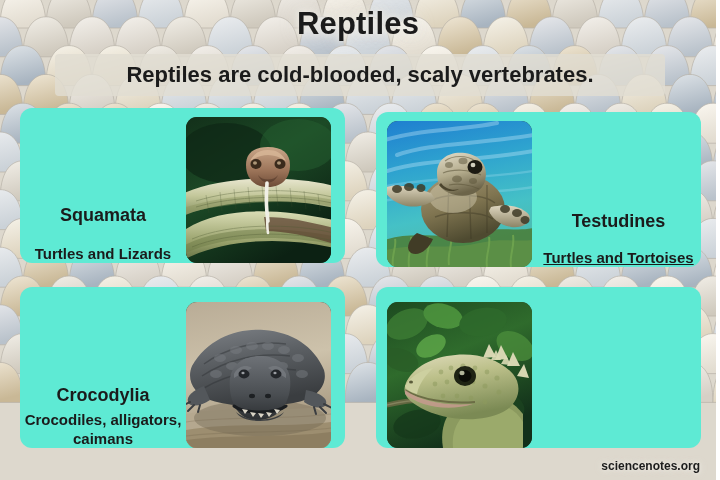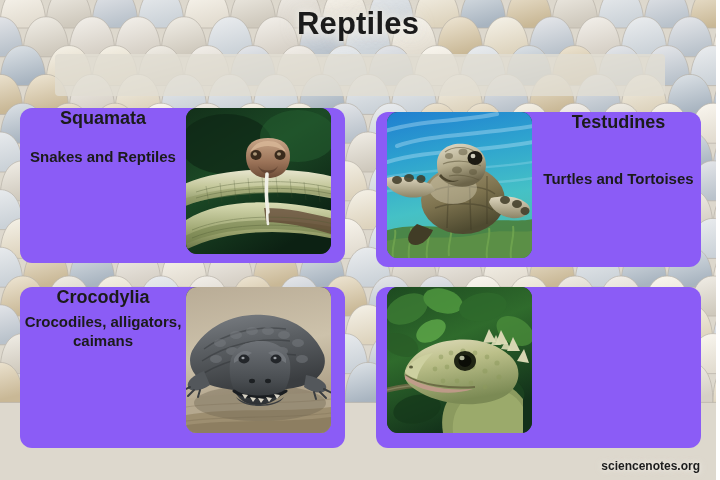--- a/index.html
+++ b/index.html
@@ -66,24 +66,24 @@
     justify-content: center;
     font-size: 22px;
     font-weight: bold;
     color: #1b1b1b;
   }
 
   
   .panel {
     position: absolute;
     z-index: 2;
-    background: #8b5cf6;
+    background: #5eead4;
     border-radius: 12px;
     display: flex;
-    align-items: flex-start;
+    align-items: flex-end;
     box-sizing: border-box;
   }
   .panel.tl { left: 20px;  top: 108px; width: 325px; height: 155px; }
   .panel.tr { left: 376px; top: 112px; width: 325px; height: 155px; }
   .panel.bl { left: 20px;  top: 287px; width: 325px; height: 161px; }
   .panel.br { left: 376px; top: 287px; width: 325px; height: 161px; }
 
   .panel-text {
     flex: 1 1 auto;
     text-align: center;
@@ -96,21 +96,21 @@
     line-height: 1.15;
   }
   .order-examples {
     font-size: 15px;
     font-weight: bold;
     line-height: 1.28;
     margin-top: 18px;
   }
   .panel.bl .order-examples { margin-top: 4px; }
   .panel.br .order-examples { margin-top: 30px; }
-  .panel.tr .order-examples { margin-top: 36px; }
+  .panel.tr .order-examples { margin-top: 16px; text-decoration: underline; }
 
   .thumb {
     flex: 0 0 auto;
     width: 145px;
     height: 146px;
     border-radius: 11px;
     overflow: hidden;
     position: relative;
     background: #2c3a2a;
   }
@@ -443,25 +443,26 @@
           <use href="#scaleShape" x="0" y="0" transform="translate(621,364.4)" fill="url(#gE)" stroke="#b7b2a8" stroke-width="0.7"></use>
           <use href="#scaleShape" x="0" y="0" transform="translate(667,364.4)" fill="url(#gH)" stroke="#b7b2a8" stroke-width="0.7"></use>
           <use href="#scaleShape" x="0" y="0" transform="translate(713,364.4)" fill="url(#gC)" stroke="#b7b2a8" stroke-width="0.7"></use>
           <use href="#scaleShape" x="0" y="0" transform="translate(759,364.4)" fill="url(#gC)" stroke="#b7b2a8" stroke-width="0.7"></use>
         </g>
     </svg>
   </div>
 
   <div class="title">Reptiles</div>
   <div class="subtitle-band"></div>
+  <div class="subtitle">Reptiles are cold-blooded, scaly vertebrates.</div>
 
   <div class="panel tl">
     <div class="panel-text">
       <div class="order-name">Squamata</div>
-      <div class="order-examples">Snakes and Reptiles</div>
+      <div class="order-examples">Turtles and Lizards</div>
     </div>
     <div class="thumb">
       <svg viewBox="0 0 145 146" xmlns="http://www.w3.org/2000/svg">
         <defs>
           <linearGradient id="snakeBg" x1="0" y1="0" x2="0.6" y2="1">
             <stop offset="0%" stop-color="#13301a"></stop>
             <stop offset="45%" stop-color="#1c4a26"></stop>
             <stop offset="100%" stop-color="#0c2113"></stop>
           </linearGradient>
           <linearGradient id="snakeBody" x1="0" y1="0" x2="0" y2="1">

